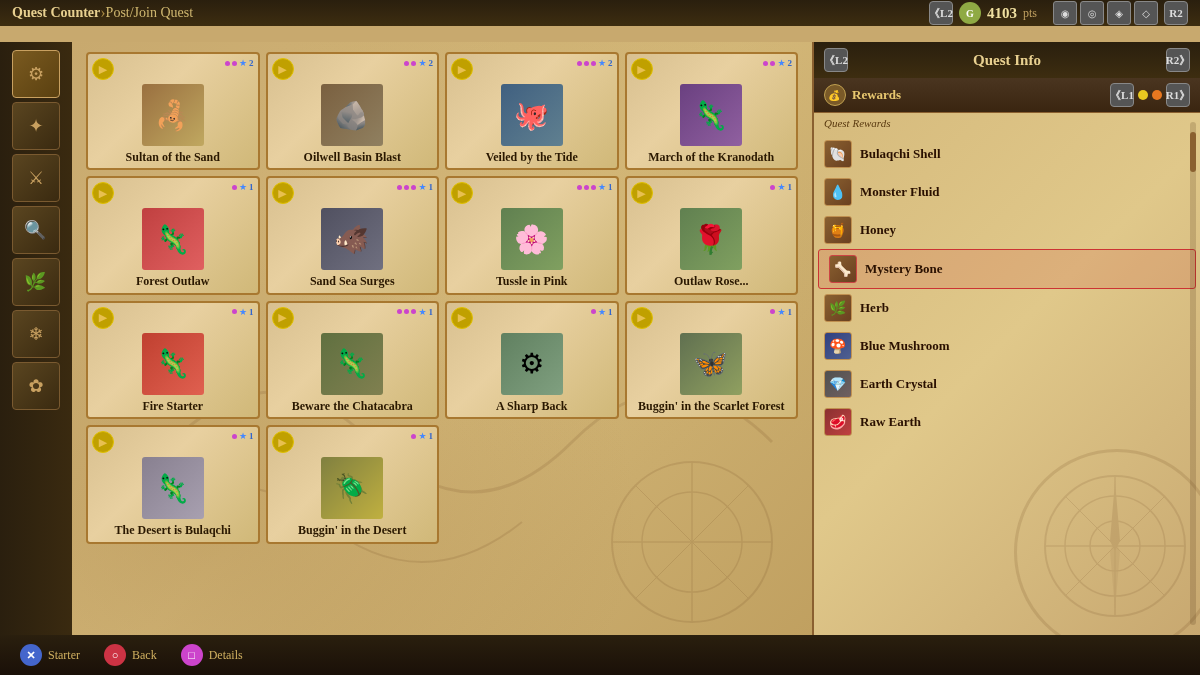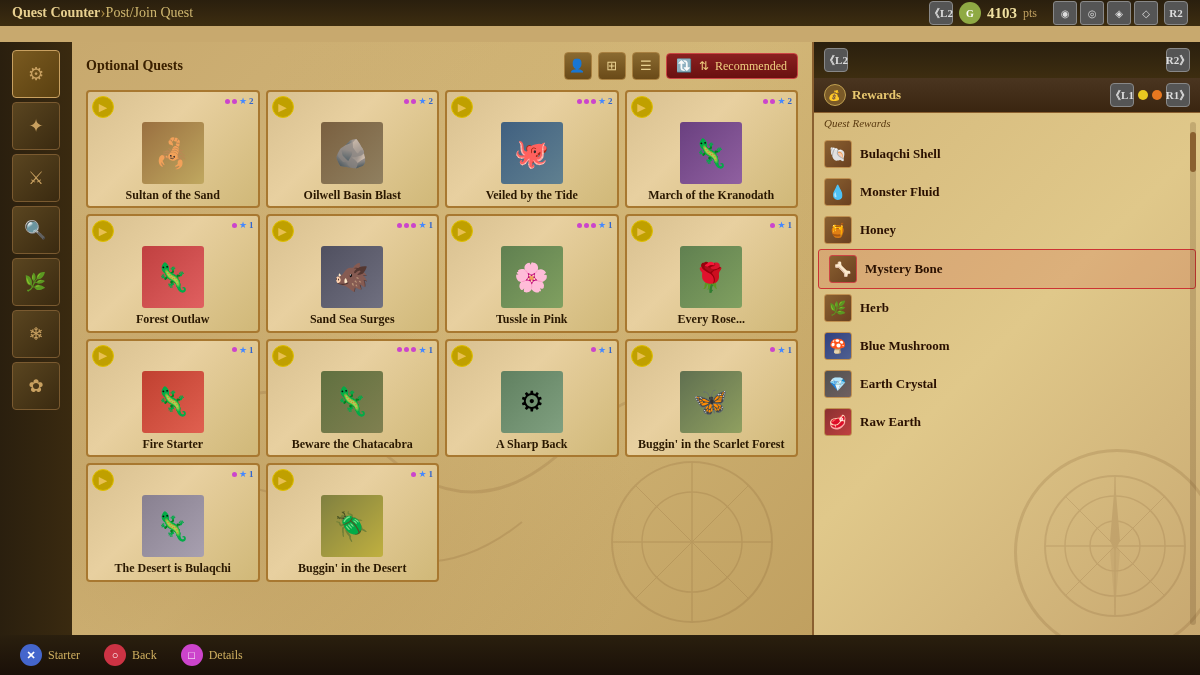--- a/index.html
+++ b/index.html
@@ -491,33 +491,20 @@
         <path d="M50 500 Q150 400 250 480 Q350 560 450 480" stroke="#5a3010" stroke-width="2" fill="none"></path>
         <circle cx="620" cy="500" r="80" stroke="#5a3010" stroke-width="2" fill="none"></circle>
         <circle cx="620" cy="500" r="50" stroke="#5a3010" stroke-width="1.5" fill="none"></circle>
         <line x1="620" y1="420" x2="620" y2="580" stroke="#5a3010" stroke-width="1.5"></line>
         <line x1="540" y1="500" x2="700" y2="500" stroke="#5a3010" stroke-width="1.5"></line>
         <line x1="563" y1="443" x2="677" y2="557" stroke="#5a3010" stroke-width="1"></line>
         <line x1="563" y1="557" x2="677" y2="443" stroke="#5a3010" stroke-width="1"></line>
       </svg>
     </div>
 
-    <div class="panel-header">
-      <span class="panel-title">Optional Quests</span>
-      <div class="header-controls">
-        <div class="view-btn">👤</div>
-        <div class="view-btn">⊞</div>
-        <div class="view-btn">☰</div>
-        <div class="recommended-btn">
-          <span style="font-size:13px;">🔃</span>
-          <span style="margin:0 2px;">⇅</span>
-          <span>Recommended</span>
-        </div>
-      </div>
-    </div>
 
     <div class="quest-grid">
 
       <div class="quest-card">
         <div class="quest-card-top">
           <div class="rank-badge">
             <span style="color:#e8c050;font-size:11px;">▶</span>
           </div>
           <div class="star-row">
             <span class="skull-dot" style="background:#cc44cc;"></span>
@@ -633,21 +620,21 @@
           <div class="rank-badge">
             <span style="color:#e8c050;font-size:11px;">▶</span>
           </div>
           <div class="star-row">
             <span class="skull-dot" style="background:#cc44cc;"></span>
             <span class="star">★</span>
             <span class="star-count">1</span>
           </div>
         </div>
         <div class="quest-img" style="background:linear-gradient(135deg,#608050,#80a060);">🌹</div>
-        <div class="quest-name">Every Rose...</div>
+        <div class="quest-name">Outlaw Rose...</div>
       </div>
 
       <div class="quest-card">
         <div class="quest-card-top">
           <div class="rank-badge">
             <span style="color:#e8c050;font-size:11px;">▶</span>
           </div>
           <div class="star-row">
             <span class="skull-dot" style="background:#cc44cc;"></span>
             <span class="star">★</span>
@@ -735,20 +722,21 @@
         <div class="quest-name">Buggin' in the Desert</div>
       </div>
     </div>
   </div>
 
   <div class="info-panel">
     <div class="info-top-bar">
       <div class="info-top-ctrl">
         <div class="ctrl-btn">《L2</div>
       </div>
+      <span class="info-panel-title">Quest Info</span>
       <div class="info-top-ctrl">
         <div class="ctrl-btn">R2》</div>
       </div>
     </div>
 
     <div class="tab-bar">
       <div style="display:flex;align-items:center;gap:6px;">
         <div style="width:22px;height:22px;background:#7a5a28;border:1px solid #c0a050;border-radius:50%;display:flex;align-items:center;justify-content:center;">
           <span style="color:#e8d090;font-size:10px;">💰</span>
         </div>

